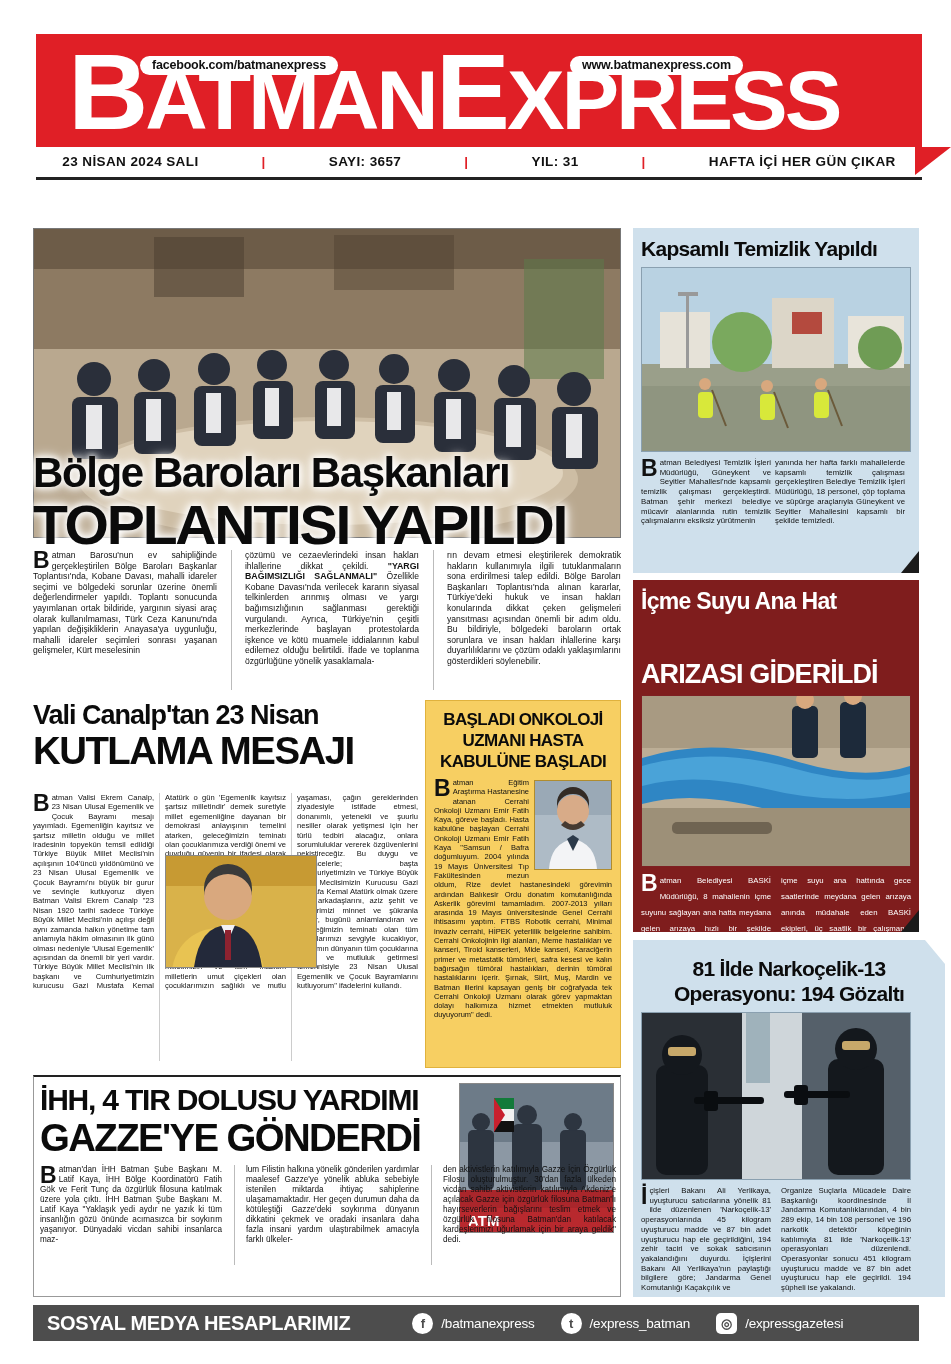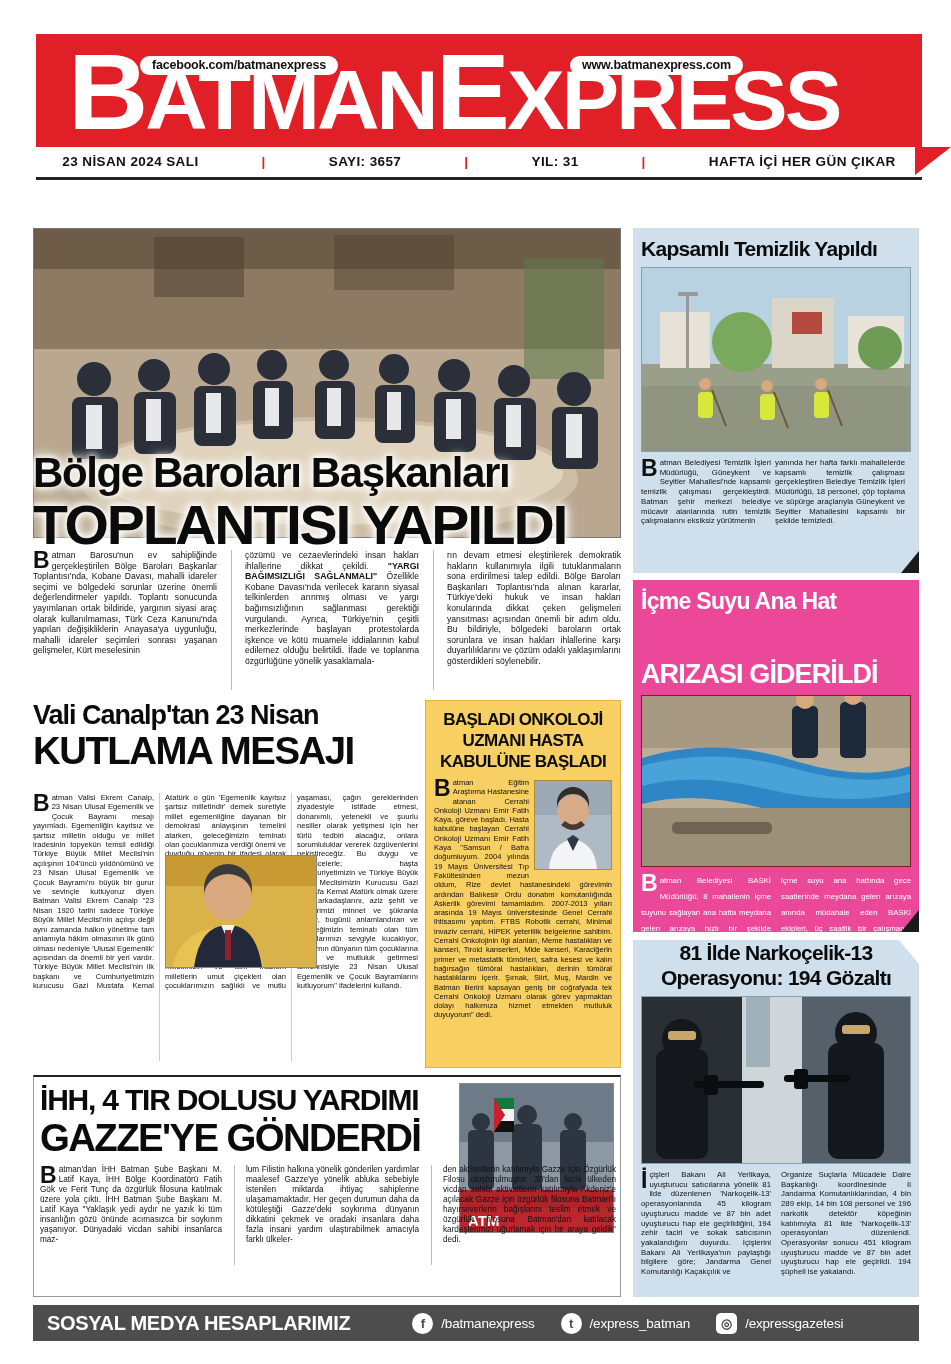--- a/index.html
+++ b/index.html
@@ -286,38 +286,38 @@
   .r1-body { margin-top: 6px; display: flex; gap: 4px; }
   .r1-body .col { width: 130px; font-size: 7.8px; line-height: 9.7px; text-align: justify; color: #111; }
   .corner-dark {
     position: absolute; right: 0; bottom: 0;
     width: 18px; height: 22px; background: #1b1b1b;
     clip-path: polygon(100% 0, 100% 100%, 0 100%);
   }
 
   .r2 {
     position: absolute; left: 633px; top: 580px; width: 286px; height: 352px;
-    background: #ec4899;
+    background: #7f1d1d;
     padding: 8px 8px 6px 8px;
     color: #ffffff;
   }
   .r2-hl1 { font-size: 23px; font-weight: bold; line-height: 27px; letter-spacing: -0.7px; color: #fff; }
   .r2-hl2 { font-size: 27px; font-weight: bold; line-height: 31px; letter-spacing: -0.9px; color: #fff; margin-top: 44px; }
   .r2-photo {
     margin-top: 5px; width: 270px; height: 172px;
     background: linear-gradient(165deg, #cbb79b 0%, #3f8fc4 38%, #9d8f7b 66%, #6b5f4e 100%);
     border: 1px solid #7e1f22;
   }
   .r2-body { margin-top: 6px; display: flex; gap: 10px; }
   .r2-body .col { width: 130px; font-size: 7.8px; line-height: 16px; text-align: justify; color: #fff; }
 
   .r3 {
-    position: absolute; left: 633px; top: 940px; width: 286px; height: 357px;
+    position: absolute; left: 633px; top: 940px; width: 312px; height: 357px;
     background: #cfe0ec;
-    padding: 0 8px 6px 8px;
+    padding: 16px 8px 6px 8px;
   }
   .r3-hl { font-size: 21px; font-weight: bold; line-height: 25px; color: #0b0b0b; letter-spacing: -0.7px; text-align: center; }
   .r3-photo {
     margin-top: 6px; width: 270px; height: 168px;
     background: linear-gradient(160deg, #cfd8dd 0%, #6f7a80 30%, #2e3338 62%, #151a1f 100%);
     border: 1px solid #8aa0b0;
   }
   .r3-body { margin-top: 6px; display: flex; gap: 10px; }
   .r3-body .col { width: 130px; font-size: 7.8px; line-height: 9.7px; text-align: justify; color: #111; }
   .corner-white {

